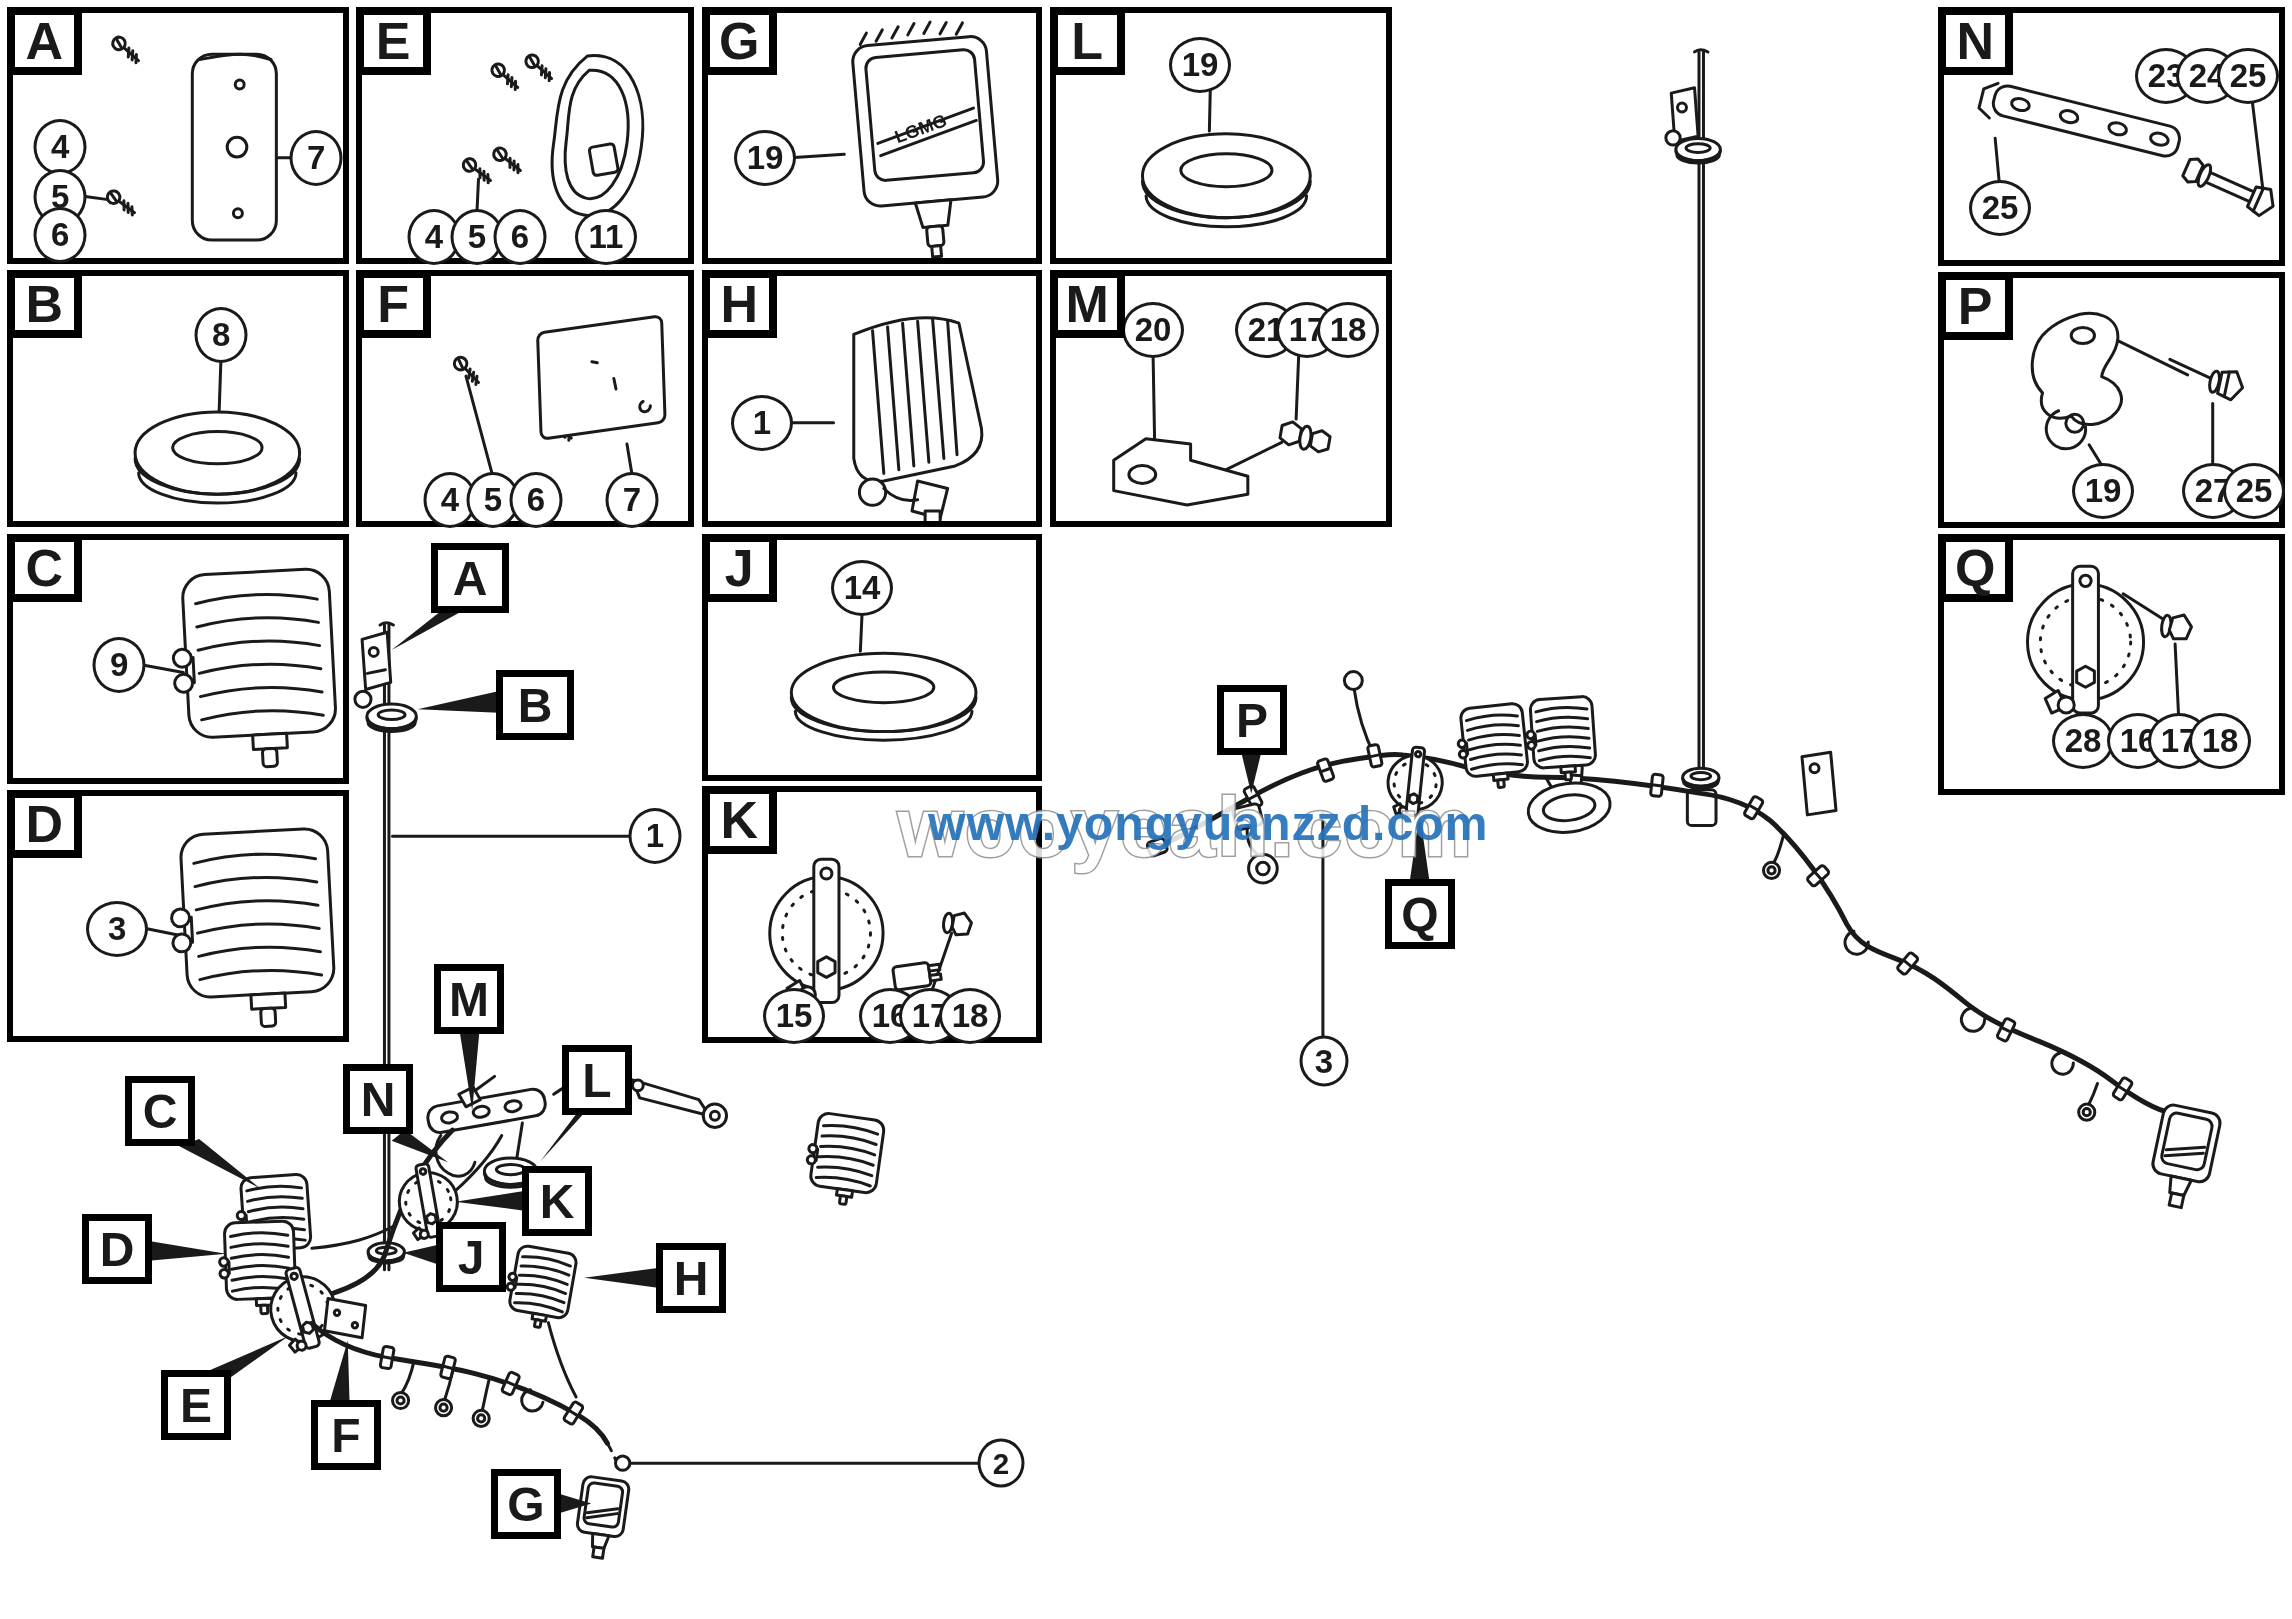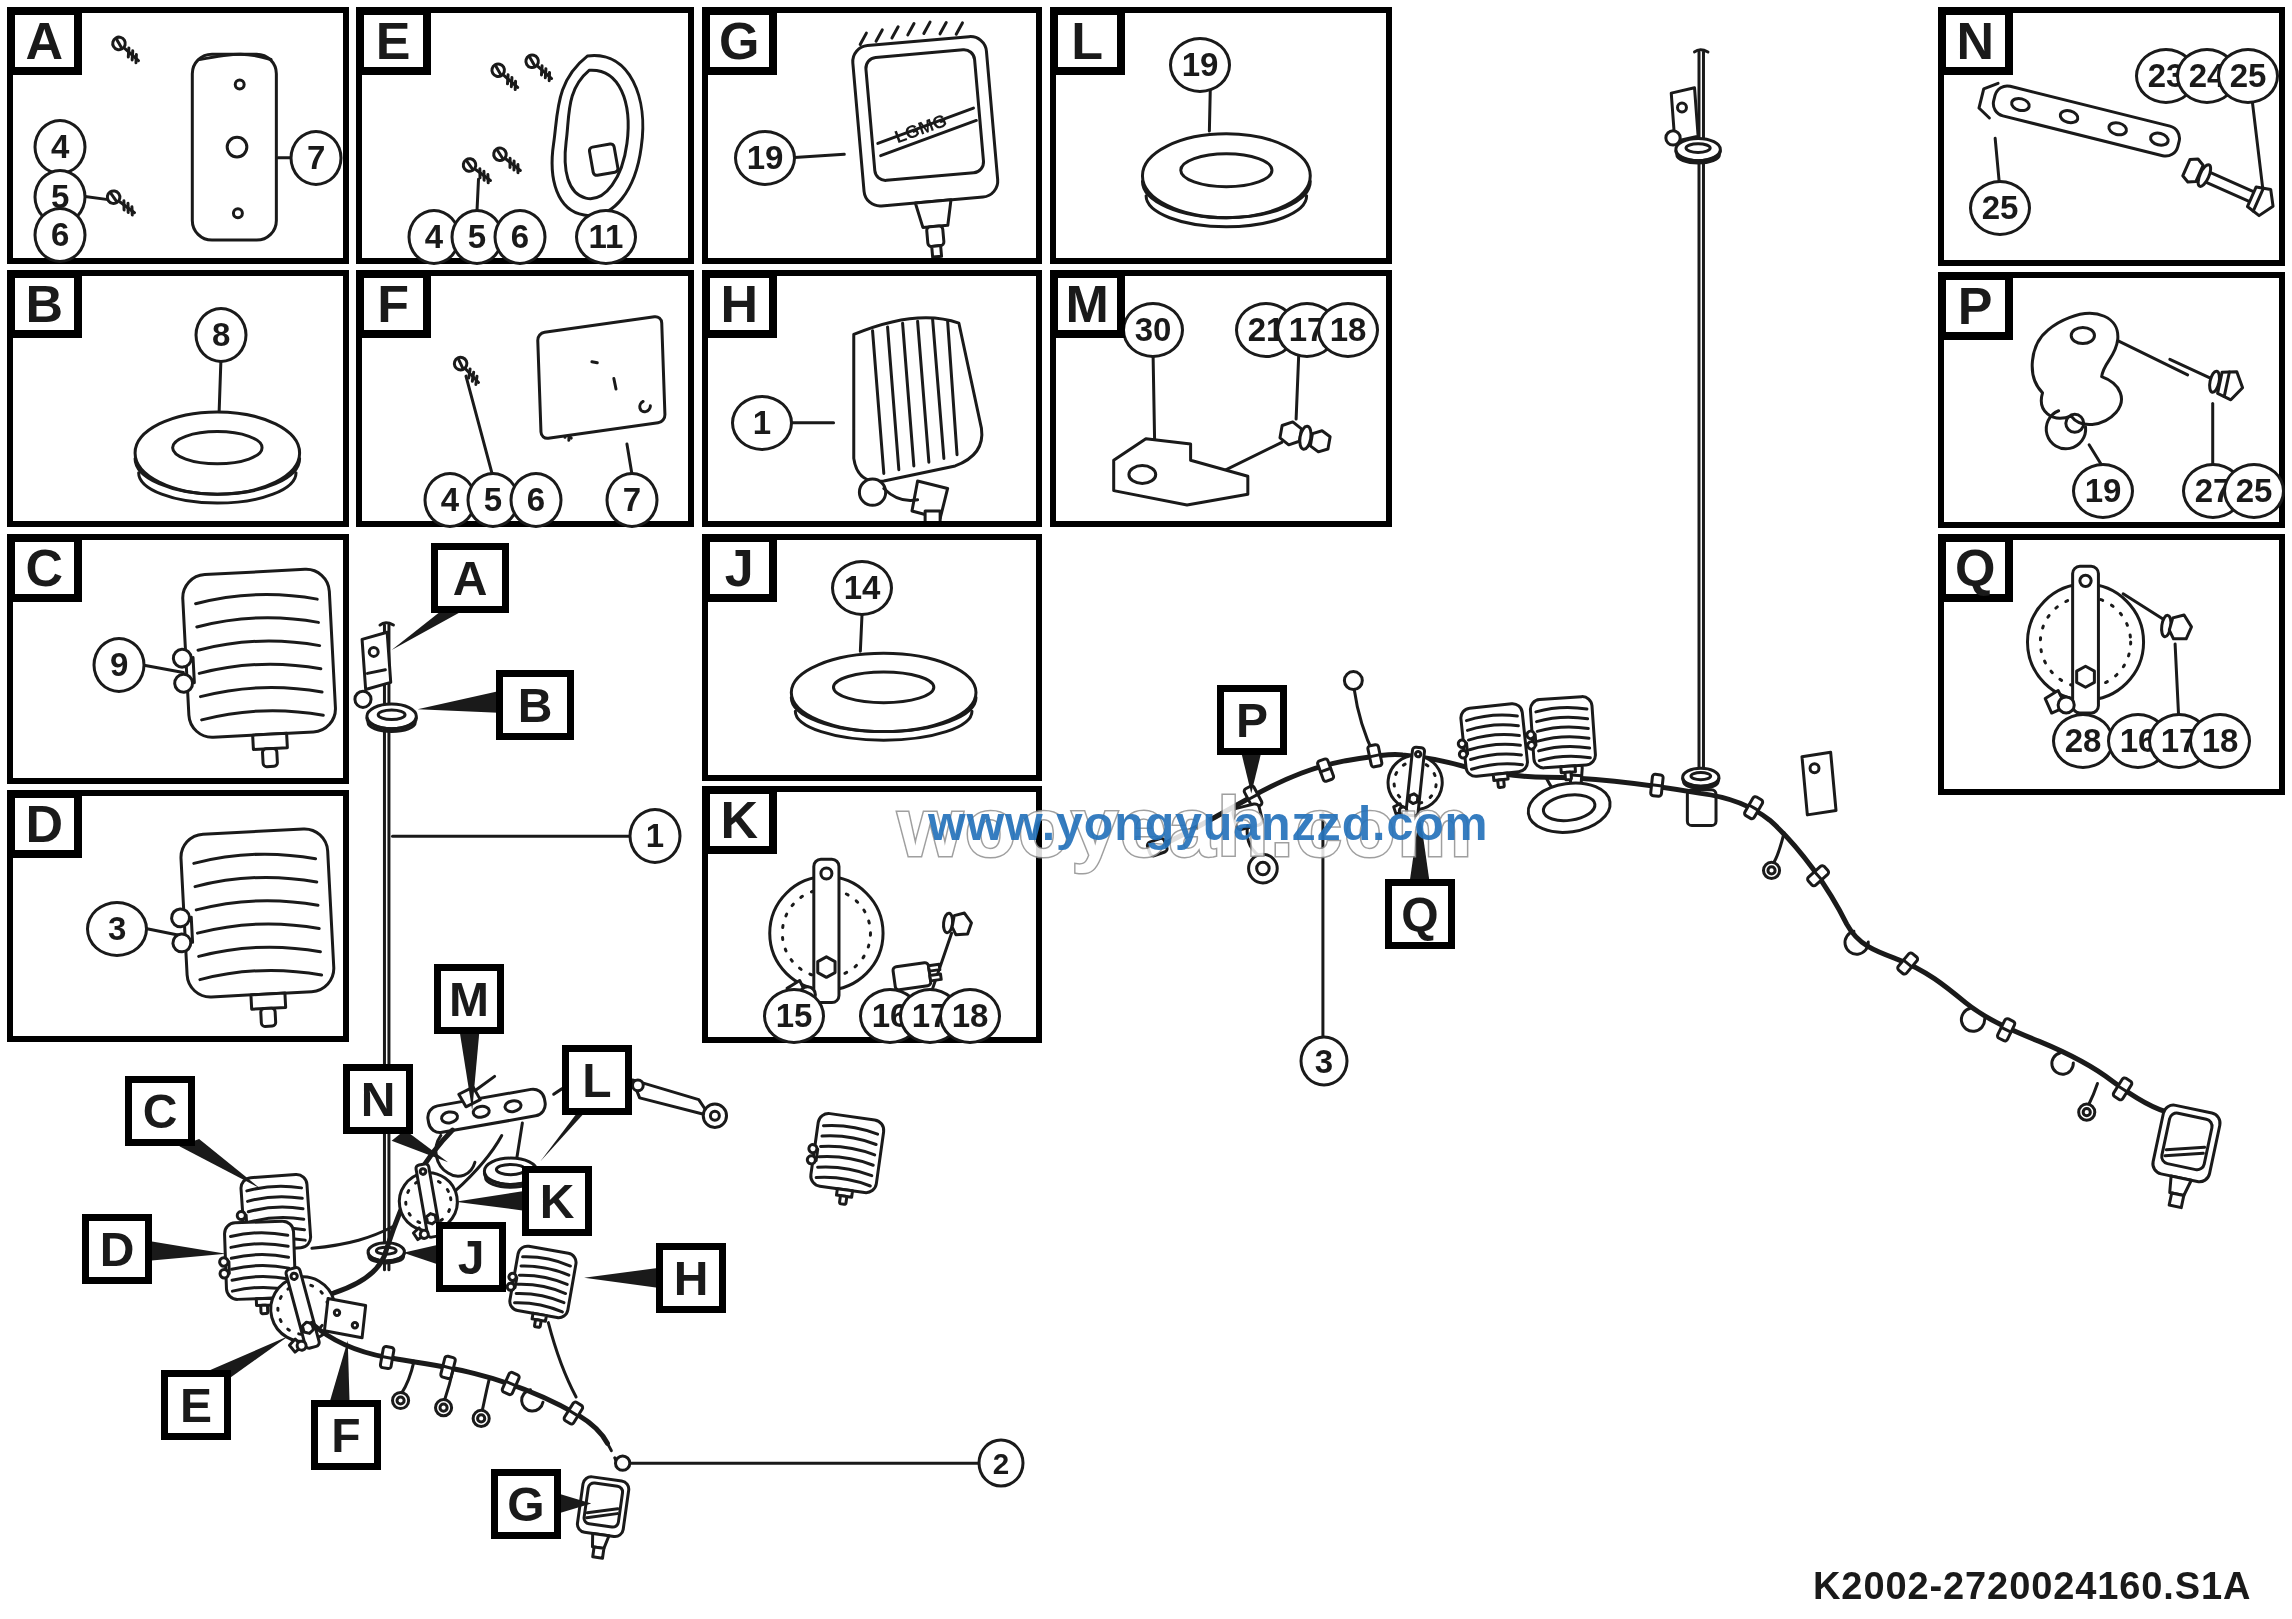--- a/index.html
+++ b/index.html
@@ -400,21 +400,21 @@
       <line x1="271" y1="86" x2="268" y2="160"></line>
       <line x1="252" y1="186" x2="146" y2="238"></line>
       <path d="M64,206 L100,182 L150,188 L150,206 L214,224 L214,244 L146,256 L64,240 Z" class="f"></path>
       <ellipse cx="96" cy="222" rx="15" ry="10" class="f"></ellipse>
       <g transform="translate(262,176) rotate(10)">
         <polygon points="-11,-7 0,-13 11,-7 11,7 0,13 -11,7" class="f"></polygon>
         <ellipse cx="17" cy="2" rx="6" ry="13" class="f"></ellipse>
         <polygon points="24,-4 34,-9 44,-4 44,10 34,15 24,10" class="f"></polygon>
       </g>
     </svg>
-    <div class="co w" style="left:97px;top:54px;">30</div>
+    <div class="co w" style="left:97px;top:54px;">20</div>
     <div class="co w" style="left:210px;top:54px;">21</div>
     <div class="co w" style="left:251px;top:54px;">17</div>
     <div class="co w" style="left:292px;top:54px;">18</div>
   </div>
 
   <div class="panel" style="left:1938px;top:272px;width:335px;height:244px;">
     <div class="tab">P</div>
     <svg class="art" width="335" height="244" viewBox="0 0 374 272">
       <line x1="178" y1="212" x2="162" y2="186"></line>
       <line x1="300" y1="212" x2="300" y2="140"></line>
@@ -520,16 +520,15 @@
 
   <div class="co" style="left:655px;top:836px;z-index:5;">1</div>
   <div class="co" style="left:1001px;top:1463px;width:41px;height:43px;font-size:29.6px;">2</div>
   <div class="co" style="left:1324px;top:1061px;width:43px;height:45px;">3</div>
 
   <svg class="wm" width="2293" height="1619" viewBox="0 0 2560 1808">
     <text x="1002" y="956" font-size="94" class="wm-outline">wooyeah.com</text>
     <text x="1036" y="938" font-size="54" class="wm-blue">www.yongyuanzzd.com</text>
   </svg>
 
-  <div class="partnum">K2002-2720024160.S1A</div>
 
 </div>
 
 
 </body></html>

